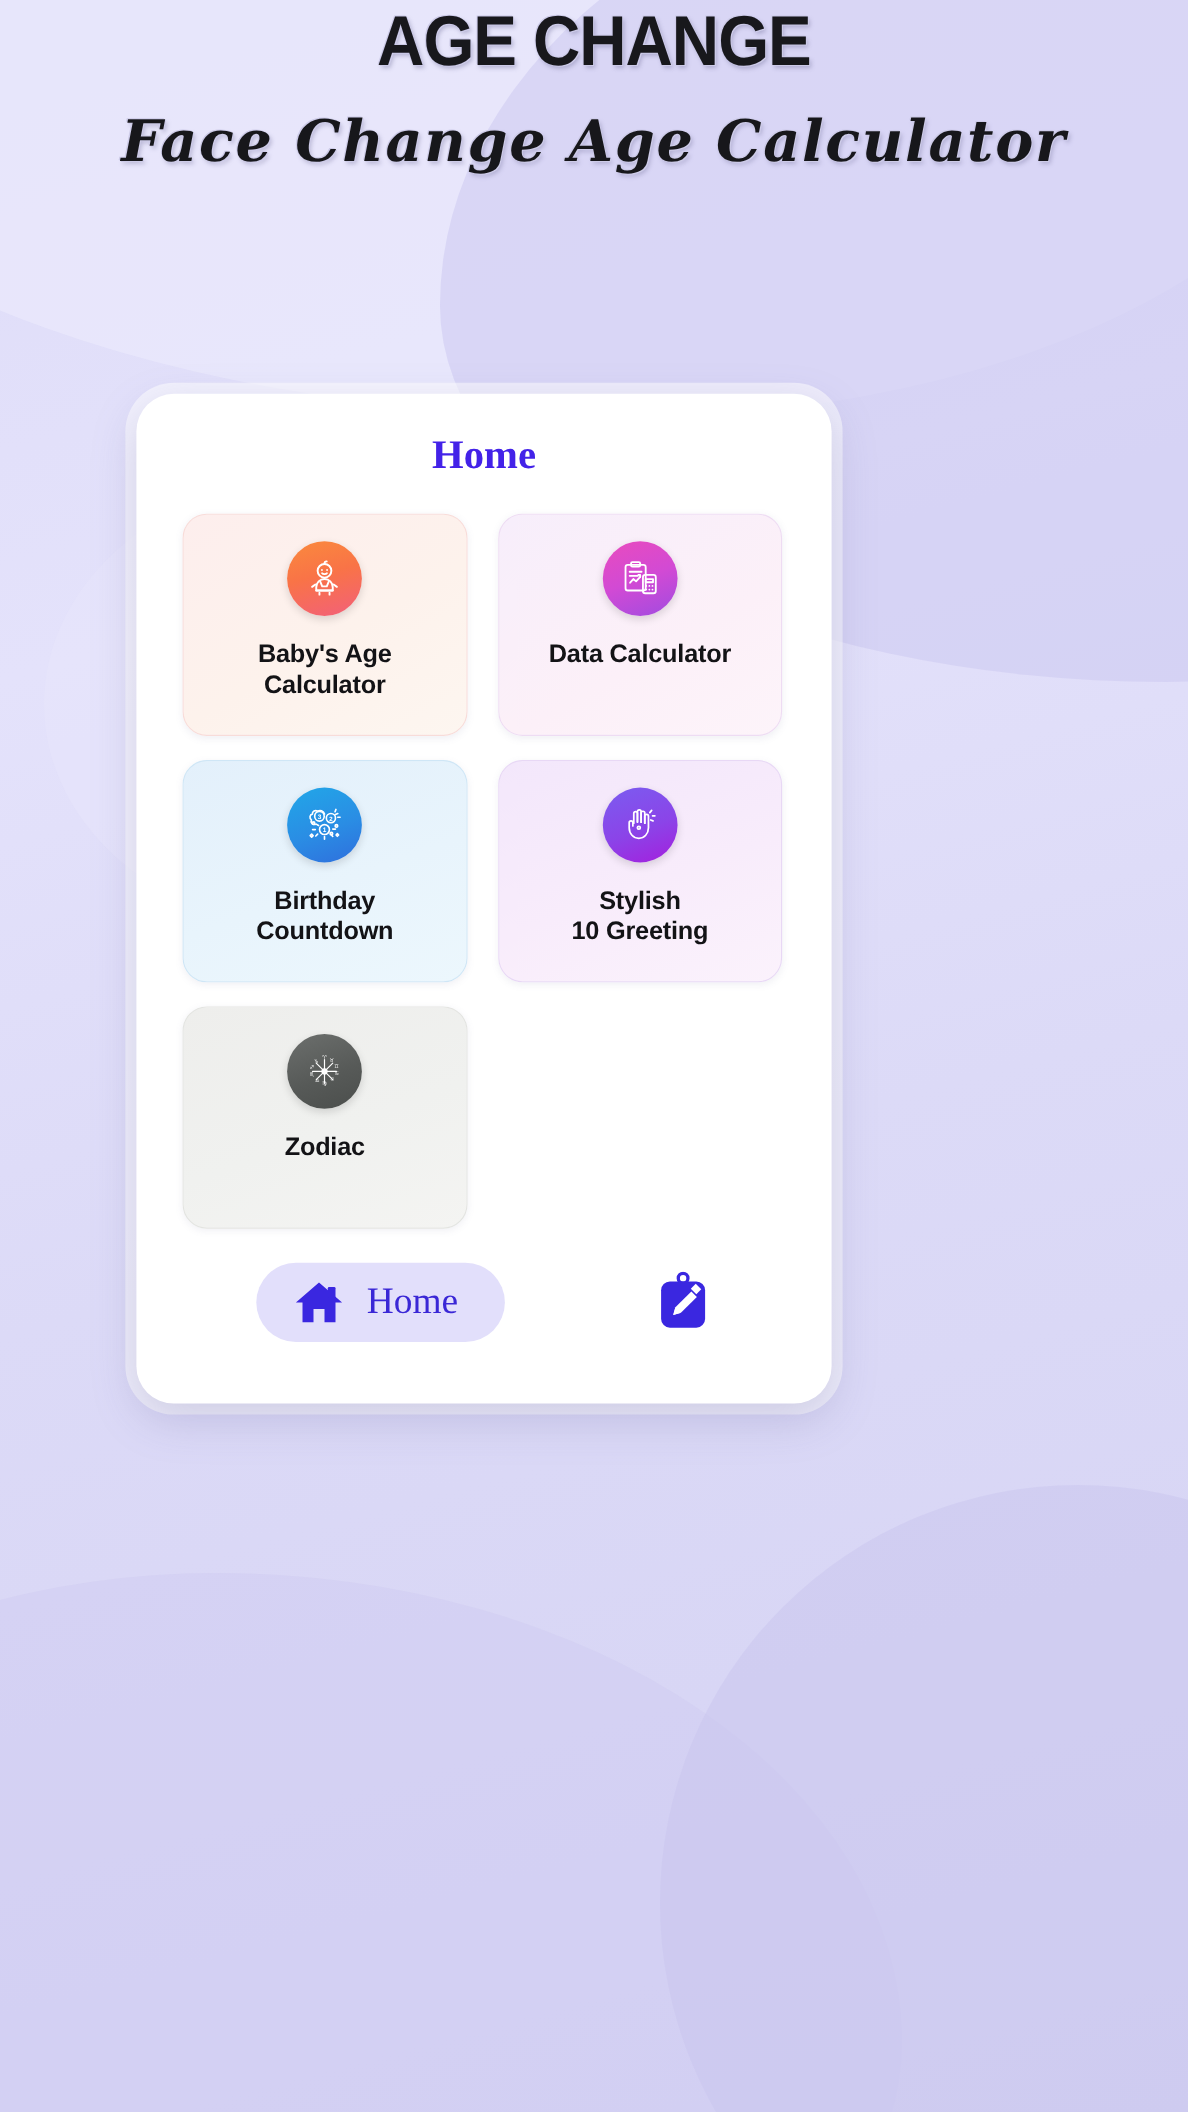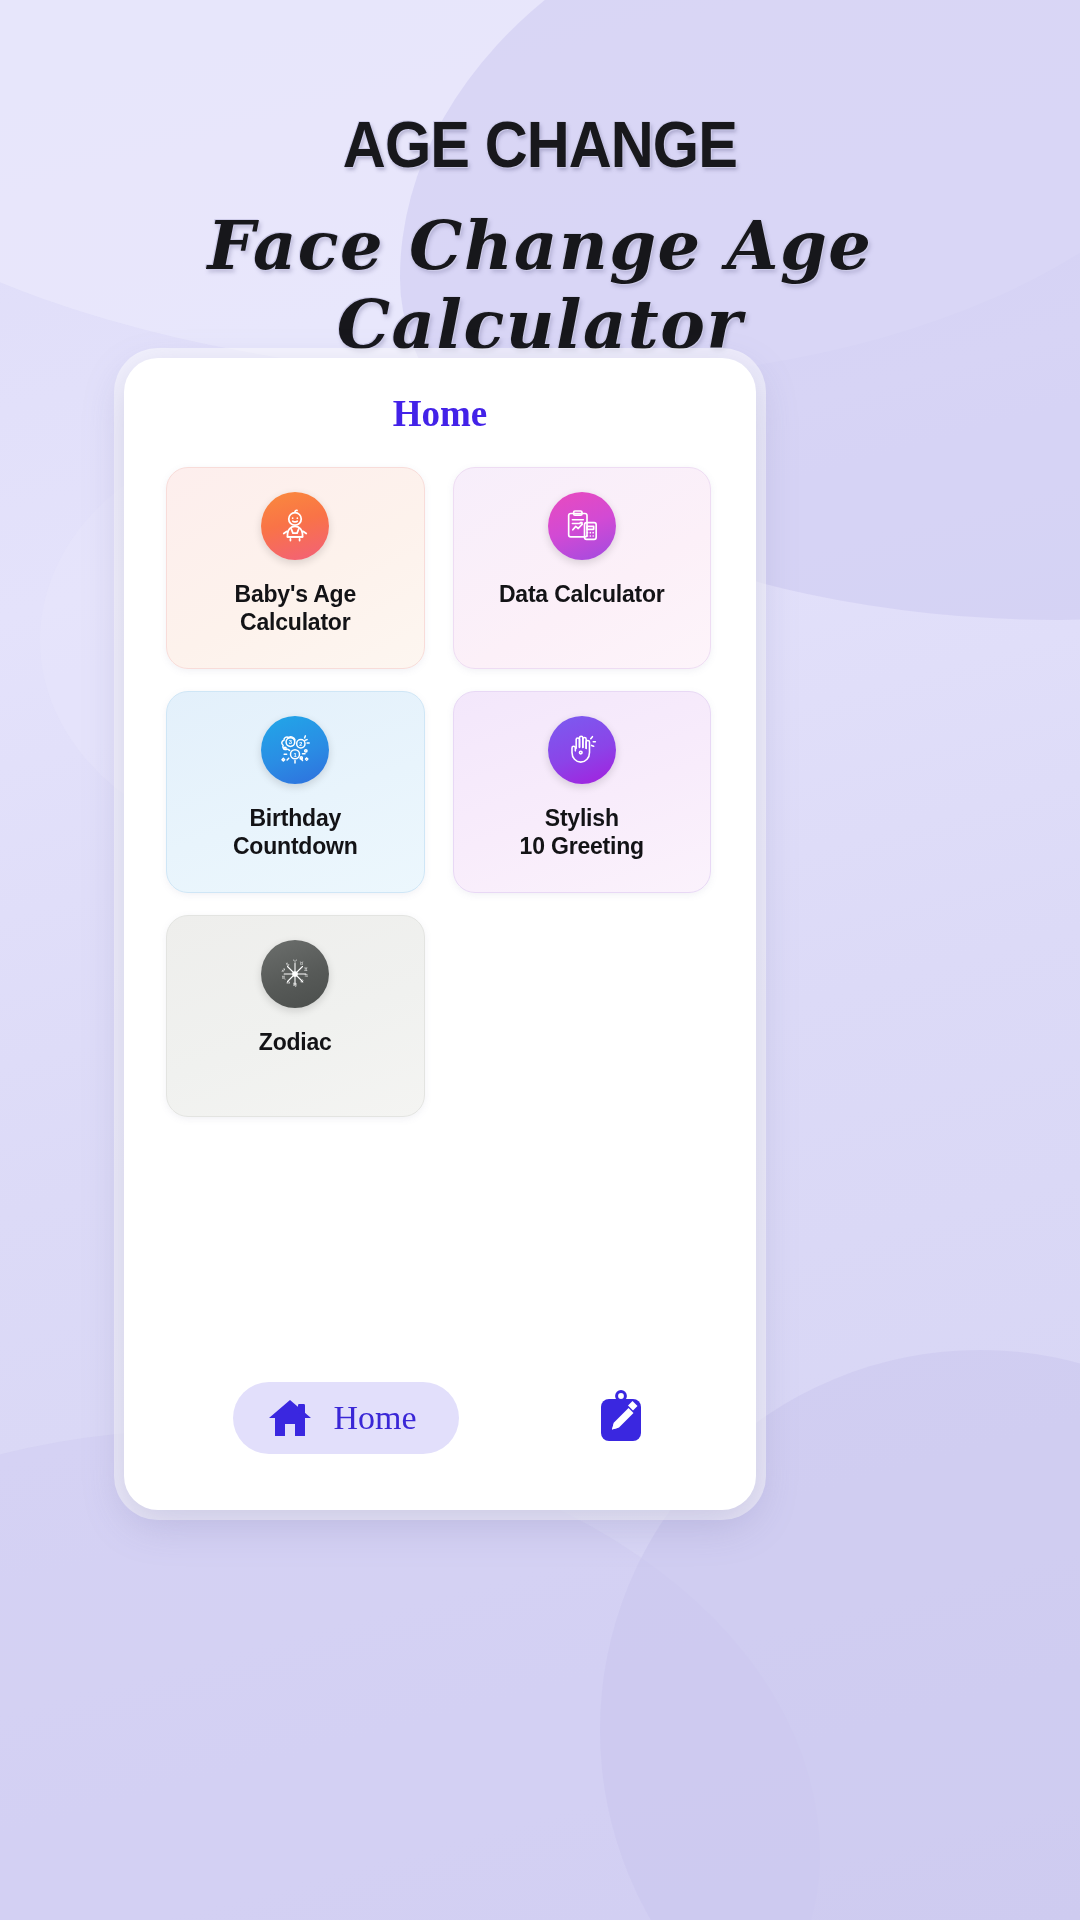--- a/index.html
+++ b/index.html
@@ -20,39 +20,39 @@
             border-radius:50% 50% 45% 55% / 60% 60% 40% 40%; }
   .blob-b { width:1100px; height:760px; right:-420px; top:-140px; background:#ccc9f0; opacity:.55;
             border-radius:52% 48% 40% 60% / 55% 45% 55% 45%; }
   .blob-c { width:1200px; height:820px; left:-380px; bottom:-330px; background:#cfccf1; opacity:.5;
             border-radius:48% 52% 58% 42% / 50% 52% 48% 50%; }
   .blob-d { width:760px; height:760px; right:-280px; bottom:-190px; background:#c7c4ee; opacity:.45; }
   .blob-e { width:520px; height:420px; left:40px; top:430px; background:#e7e6fc; opacity:.5;
             border-radius:50%; }
 
   
-  .header { position:relative; text-align:center; padding-top:108px; }
+  .header { position:relative; text-align:center; }
   .app-title {
     font-family:"Liberation Sans", sans-serif;
     font-size:64px; font-weight:bold; letter-spacing:-1px;
     color:#18181c; transform:scaleX(.93); display:inline-block;
     text-shadow:0 0 1px #b9b7dc, 1px 1px 0 #cfcde9, -1px -1px 0 #cfcde9,
                 2px 3px 4px rgba(120,118,160,.45);
   }
   .app-subtitle {
     margin-top:24px;
     font-family:"DejaVu Serif", serif;
-    font-size:67px; font-style:italic; font-weight:bold;
+    font-size:52px; font-style:italic; font-weight:bold;
     color:#17171b; letter-spacing:1.5px;
     text-shadow:1px 1px 0 #cdcbe8, -1px -1px 0 #cdcbe8, 2px 3px 4px rgba(120,118,160,.4);
   }
 
   
   .phone {
-    position:absolute; left:124px; top:358px; width:632px; height:1152px;
+    position:absolute; left:124px; top:358px; width:632px; height:918px;
     background:#fff; border-radius:34px;
     box-shadow:0 14px 40px rgba(120,116,170,.28), 0 0 0 10px rgba(255,255,255,.55);
   }
   .screen-title {
     text-align:center; padding-top:34px;
     font-family:"Liberation Serif", serif;
     font-size:37px; font-weight:bold; color:#4322e8;
   }
 
   

